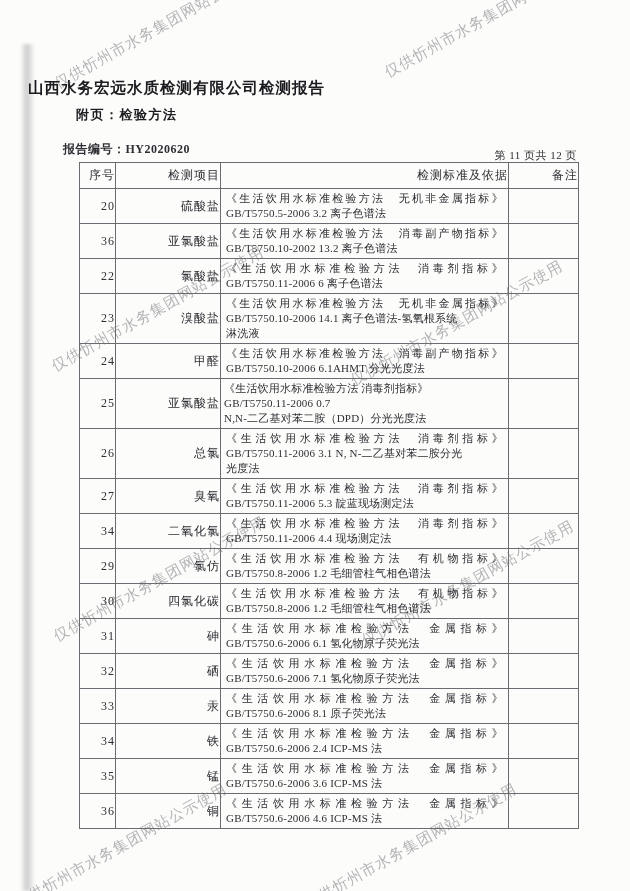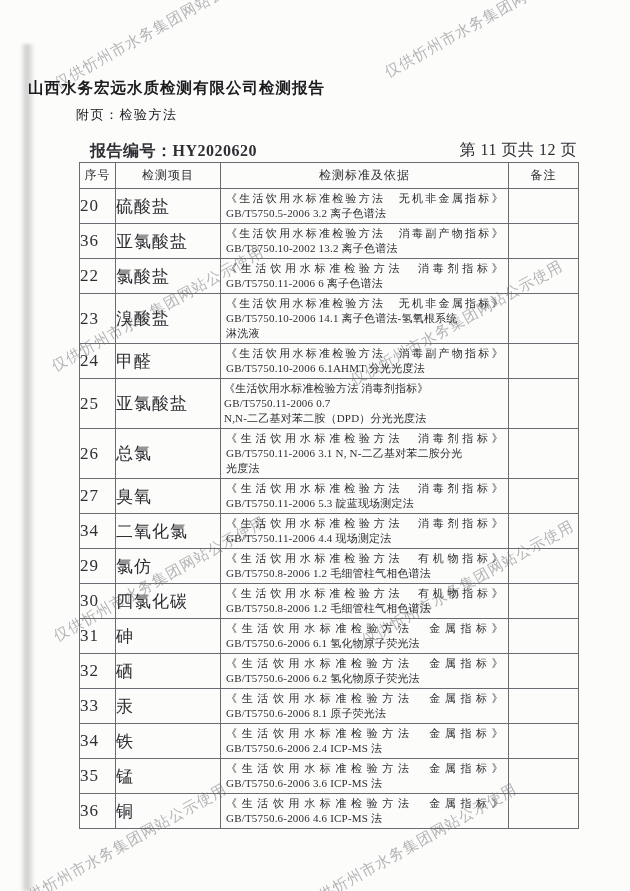--- a/index.html
+++ b/index.html
@@ -41,30 +41,30 @@
   .page-title{
     position:absolute;left:0;right:0;top:78px;
     text-align:left;
     font-size:15.5px;font-weight:bold;letter-spacing:1px;
     color:var(--title-ink);
     font-family:"Liberation Sans", sans-serif;
     padding-left:28px;
   }
   .subtitle{
     position:absolute;left:76px;top:106px;
-    font-size:13px;font-weight:normal;letter-spacing:1.5px;
+    font-size:13px;font-weight:bold;letter-spacing:1.5px;
     color:var(--title-ink);
   }
   .report-no{
-    position:absolute;left:90px;top:141px;
-    font-size:16px;font-weight:600;letter-spacing:.5px;
+    position:absolute;left:63px;top:141px;
+    font-size:12px;font-weight:600;letter-spacing:.5px;
   }
   .page-indicator{
-    position:absolute;right:53px;top:140px;
-    font-size:16px;letter-spacing:.5px;
+    position:absolute;right:53px;top:148px;
+    font-size:11px;letter-spacing:.5px;
   }
   table.methods{
     position:absolute;left:79px;top:162px;
     width:499px;
     border-collapse:collapse;
     table-layout:fixed;
   }
   table.methods col.c-no{width:36px;}
   table.methods col.c-item{width:105px;}
   table.methods col.c-std{width:288px;}
@@ -72,24 +72,25 @@
   table.methods th, table.methods td{
     border:1px solid var(--border);
     vertical-align:middle;
     font-weight:normal;
   }
   table.methods th{
     height:26px;
     font-size:12px;
     letter-spacing:1px;
     color:var(--ink);
+    text-align:right;
   }
   td.cell-no, td.cell-item{
-    text-align:left;
-    font-size:17px;
+    text-align:right;
+    font-size:12px;
     letter-spacing:1px;
   }
   td.cell-std{padding:2px 3px;}
   td.cell-remark{}
   .ln{
     line-height:15px;
     font-size:11px;
     white-space:nowrap;
     letter-spacing:.2px;
   }
@@ -501,21 +502,21 @@
               <span>验</span>
               <span>方</span>
               <span>法</span>
               <span>　</span>
               <span>金</span>
               <span>属</span>
               <span>指</span>
               <span>标</span>
               <span>》</span>
             </div>
-            <div class="ln ln-left">GB/T5750.6-2006  6.2 氢化物原子荧光法</div>
+            <div class="ln ln-left">GB/T5750.6-2006  7.1 氢化物原子荧光法</div>
           </td>
           <td class="cell-remark"></td>
         </tr>
         <tr>
           <td class="cell-no">33</td>
           <td class="cell-item">汞</td>
           <td class="cell-std" style="height: 33px;">
             <div class="ln ln-justify">
               <span>《</span>
               <span>生</span>

